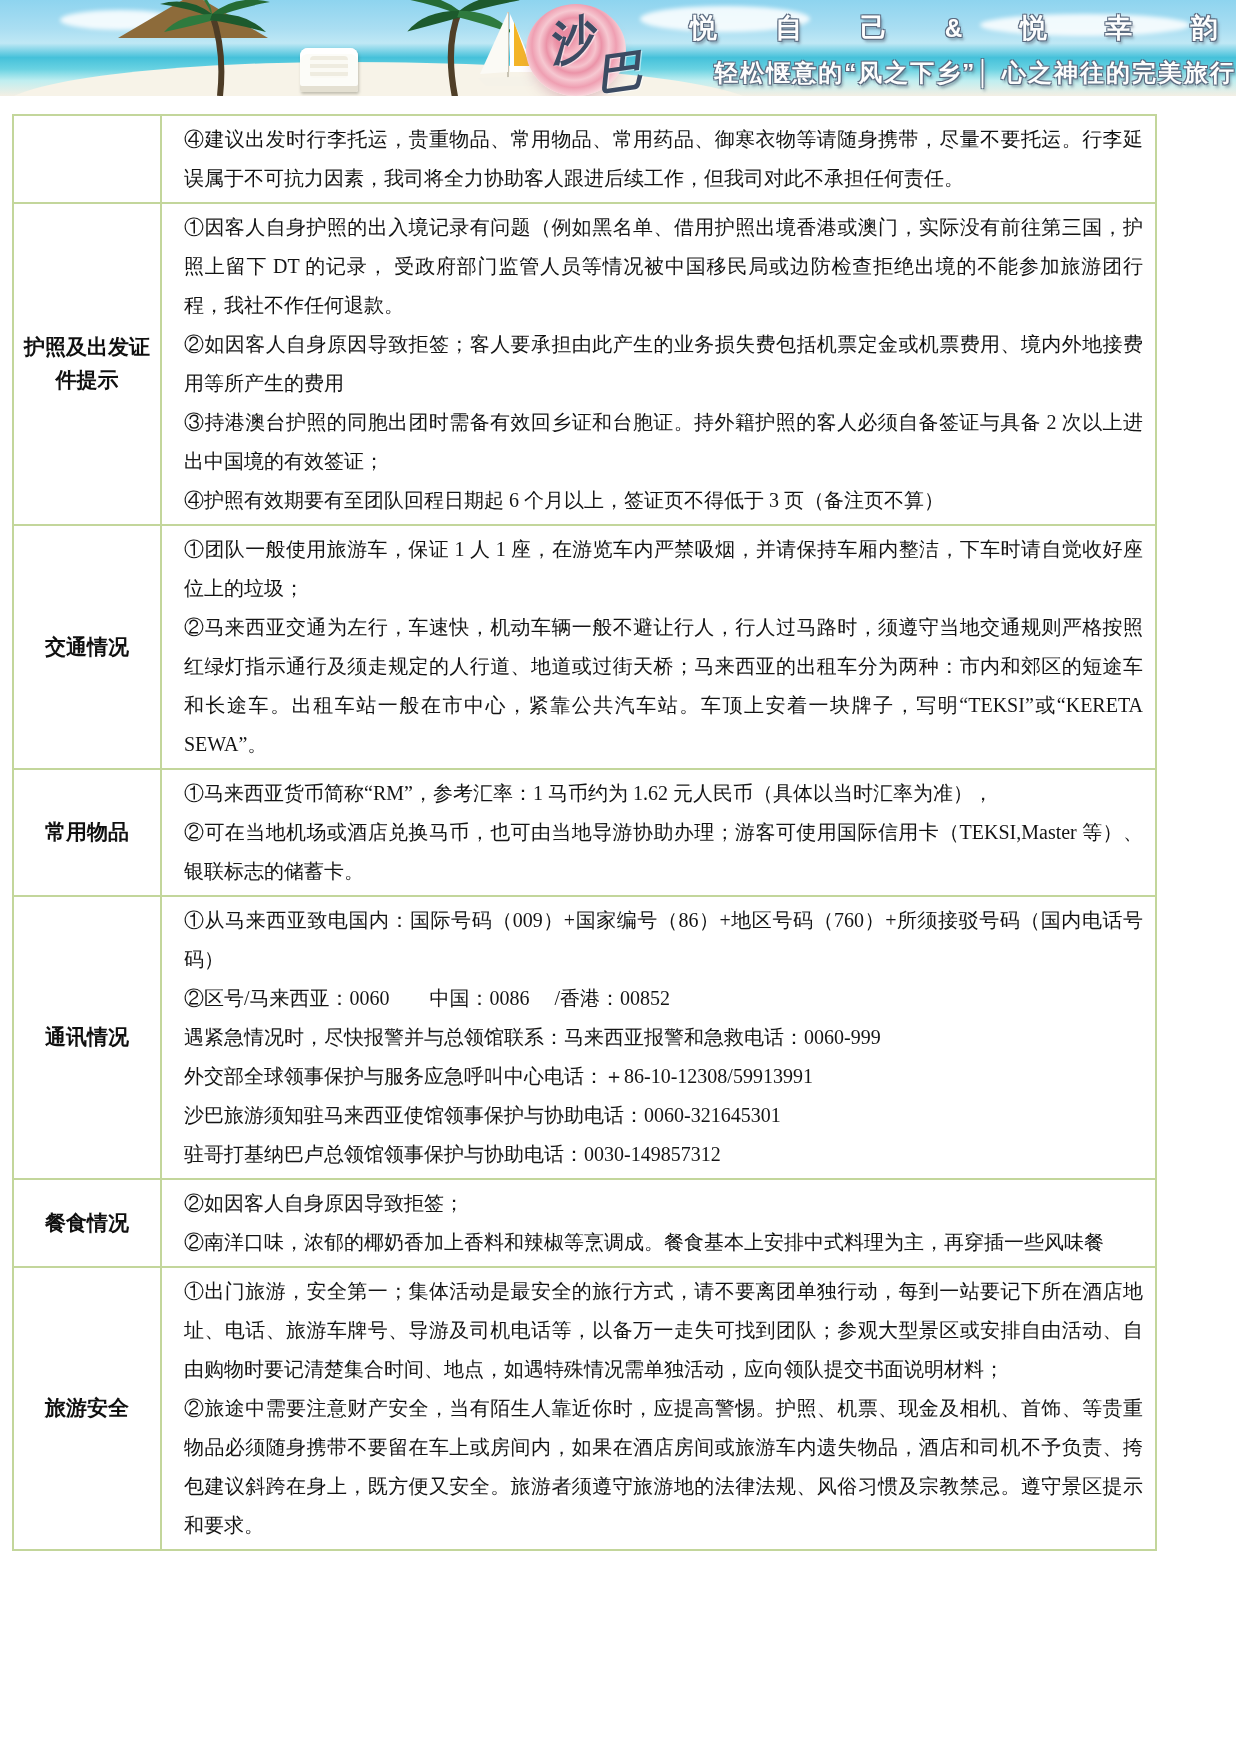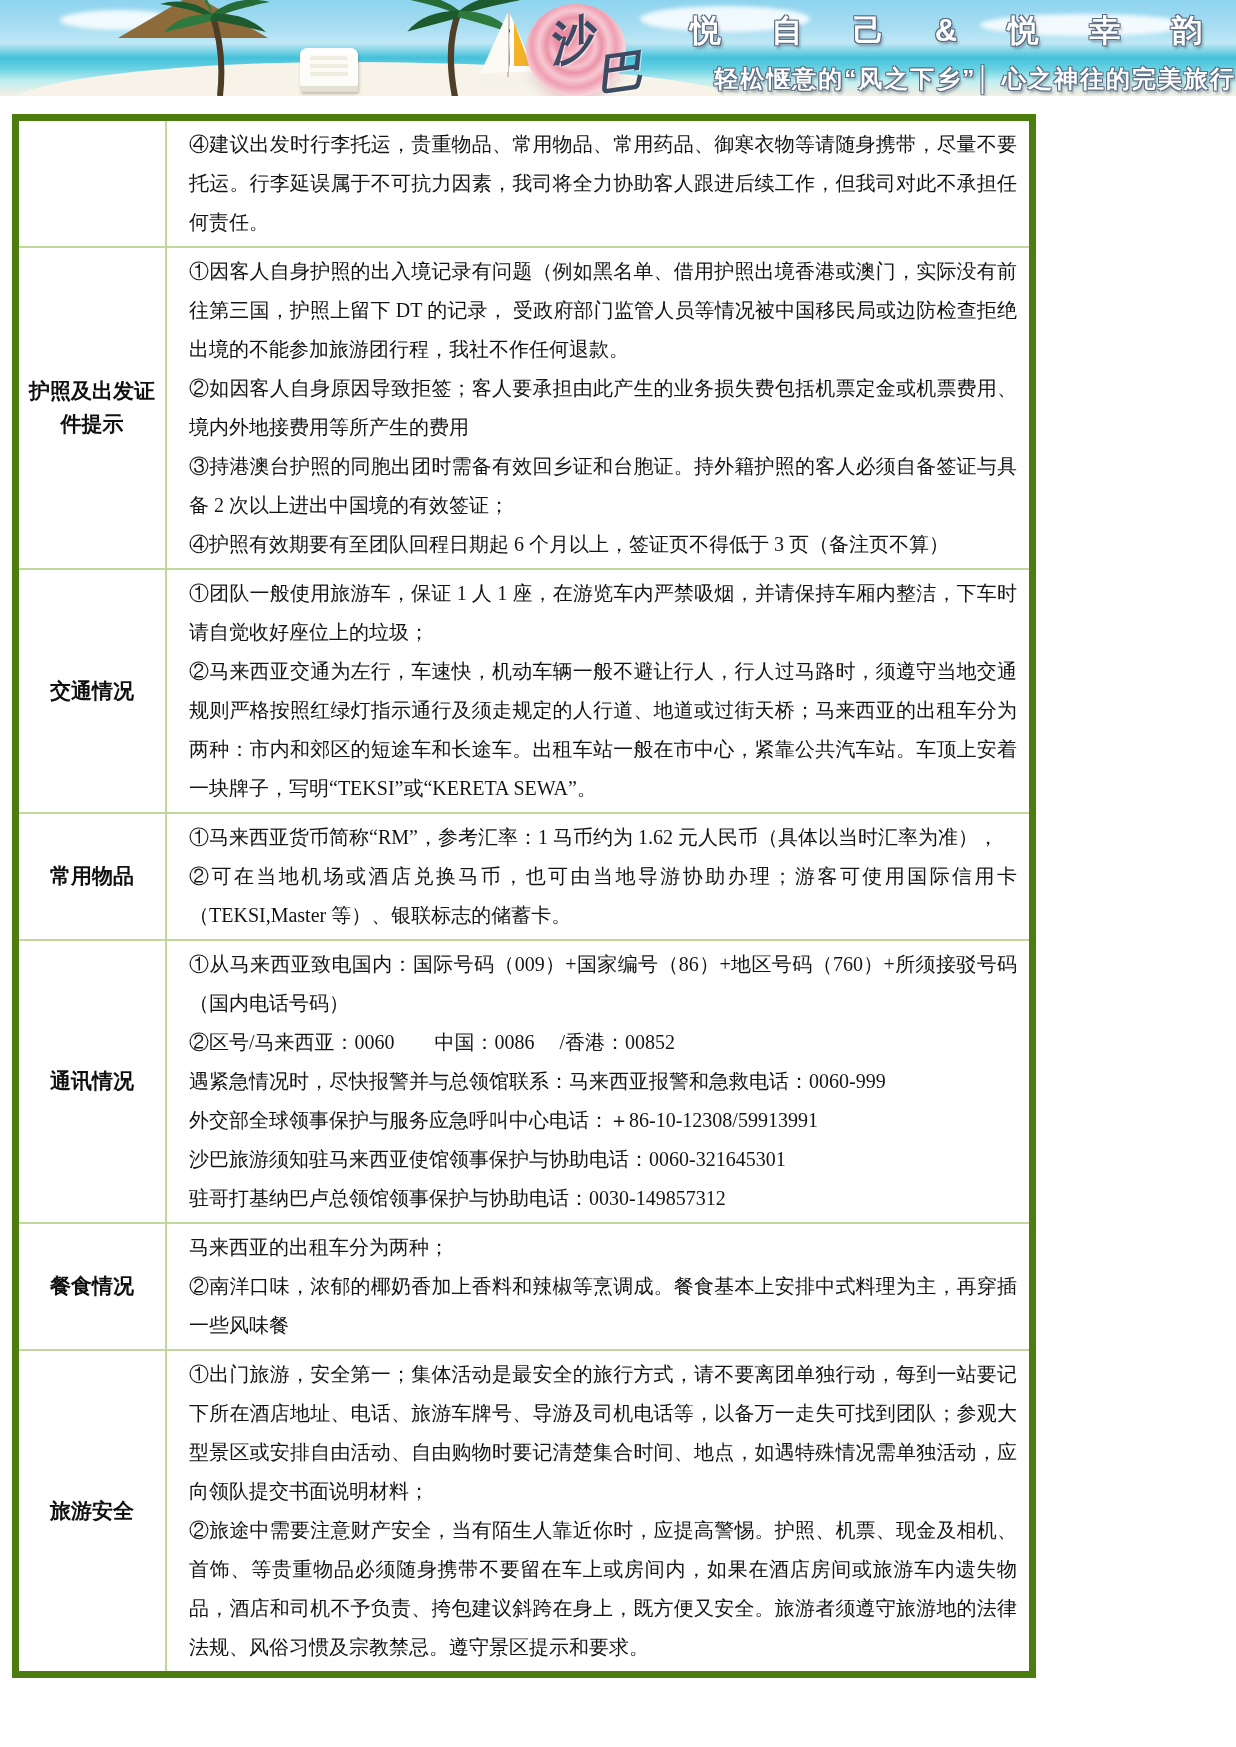--- a/index.html
+++ b/index.html
@@ -22,26 +22,26 @@
   .flower:after{content:"";position:absolute;left:18px;top:16px;width:40px;height:34px;border-radius:50%;
     background:radial-gradient(circle,#e98ca2 0 30%,rgba(233,140,162,0) 70%);}
   .logo-text{position:absolute;left:540px;top:6px;width:130px;height:88px;
     font-family:"DejaVu Sans","Liberation Sans",sans-serif;font-weight:bold;color:#3c4b63;
     text-shadow:1px 1px 0 rgba(255,255,255,.55);}
   .logo-char1{position:absolute;left:8px;top:4px;font-size:46px;font-style:italic;transform:rotate(-14deg);}
   .logo-char2{position:absolute;left:56px;top:36px;font-size:46px;font-style:italic;transform:rotate(-8deg);}
   .banner-titles{position:absolute;left:690px;top:10px;width:546px;
     font-family:"Liberation Sans","DejaVu Sans",sans-serif;font-weight:bold;color:#fdfdfd;
     text-shadow:1px 1px 0 #5b6b80,-1px -1px 0 #5b6b80,1px -1px 0 #5b6b80,-1px 1px 0 #5b6b80,2px 3px 3px rgba(70,85,105,.55);}
-  .banner-title-1{font-size:31px;letter-spacing:21px;white-space:nowrap;}
+  .banner-title-1{font-size:27px;letter-spacing:21px;white-space:nowrap;font-family:Liberation Mono, monospace;}
   .banner-title-2{font-size:24px;letter-spacing:2px;margin-top:11px;white-space:nowrap;text-align:right;}
 
   
-  .info-table{border-collapse:collapse;margin:18px 0 0 12px;width:1024px;table-layout:fixed;
-    border:7px solid #4d7c0f;}
+  .info-table{border-collapse:collapse;margin:18px 0 0 12px;width:1145px;table-layout:fixed;
+    border:1px solid #4d7c0f;}
   .info-table td{border:2px solid #c3d69b;vertical-align:middle;background:#ffffff;}
   td.row-label{width:134px;text-align:center;
     font-family:"Liberation Sans","DejaVu Sans",sans-serif;font-weight:bold;font-size:21px;
     line-height:1.55;color:#101010;padding:4px 6px;margin-top:23px;}
   td.row-content{padding:4px 12px 4px 22px;}
   td.row-content p{margin:0;font-size:20px;line-height:39px;text-align:justify;color:#141414;}
   .bottom-space{height:210px;}
 </style>
 </head>
 <body>
@@ -129,21 +129,21 @@
       <p>②区号/马来西亚：0060　　中国：0086　 /香港：00852</p>
       <p>遇紧急情况时，尽快报警并与总领馆联系：马来西亚报警和急救电话：0060-999</p>
       <p>外交部全球领事保护与服务应急呼叫中心电话：＋86-10-12308/59913991</p>
       <p>沙巴旅游须知驻马来西亚使馆领事保护与协助电话：0060-321645301</p>
       <p>驻哥打基纳巴卢总领馆领事保护与协助电话：0030-149857312</p>
     </td>
   </tr>
   <tr>
     <td class="row-label">餐食情况</td>
     <td class="row-content">
-      <p>马来西亚的出租车分为两种；</p>
+      <p>②如因客人自身原因导致拒签；</p>
       <p>②南洋口味，浓郁的椰奶香加上香料和辣椒等烹调成。餐食基本上安排中式料理为主，再穿插一些风味餐</p>
     </td>
   </tr>
   <tr>
     <td class="row-label">旅游安全</td>
     <td class="row-content">
       <p>①出门旅游，安全第一；集体活动是最安全的旅行方式，请不要离团单独行动，每到一站要记下所在酒店地址、电话、旅游车牌号、导游及司机电话等，以备万一走失可找到团队；参观大型景区或安排自由活动、自由购物时要记清楚集合时间、地点，如遇特殊情况需单独活动，应向领队提交书面说明材料；</p>
       <p>②旅途中需要注意财产安全，当有陌生人靠近你时，应提高警惕。护照、机票、现金及相机、首饰、等贵重物品必须随身携带不要留在车上或房间内，如果在酒店房间或旅游车内遗失物品，酒店和司机不予负责、挎包建议斜跨在身上，既方便又安全。旅游者须遵守旅游地的法律法规、风俗习惯及宗教禁忌。遵守景区提示和要求。</p>
     </td>
   </tr>

